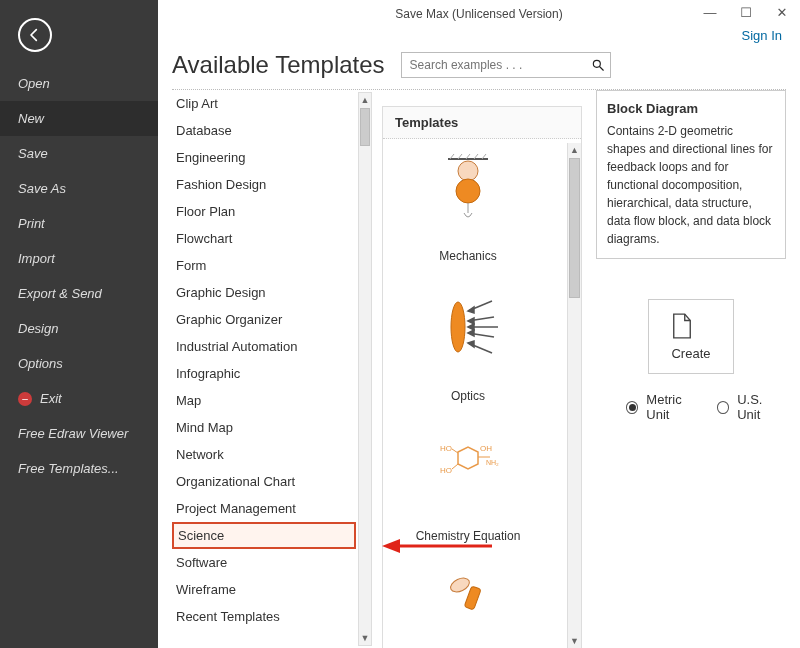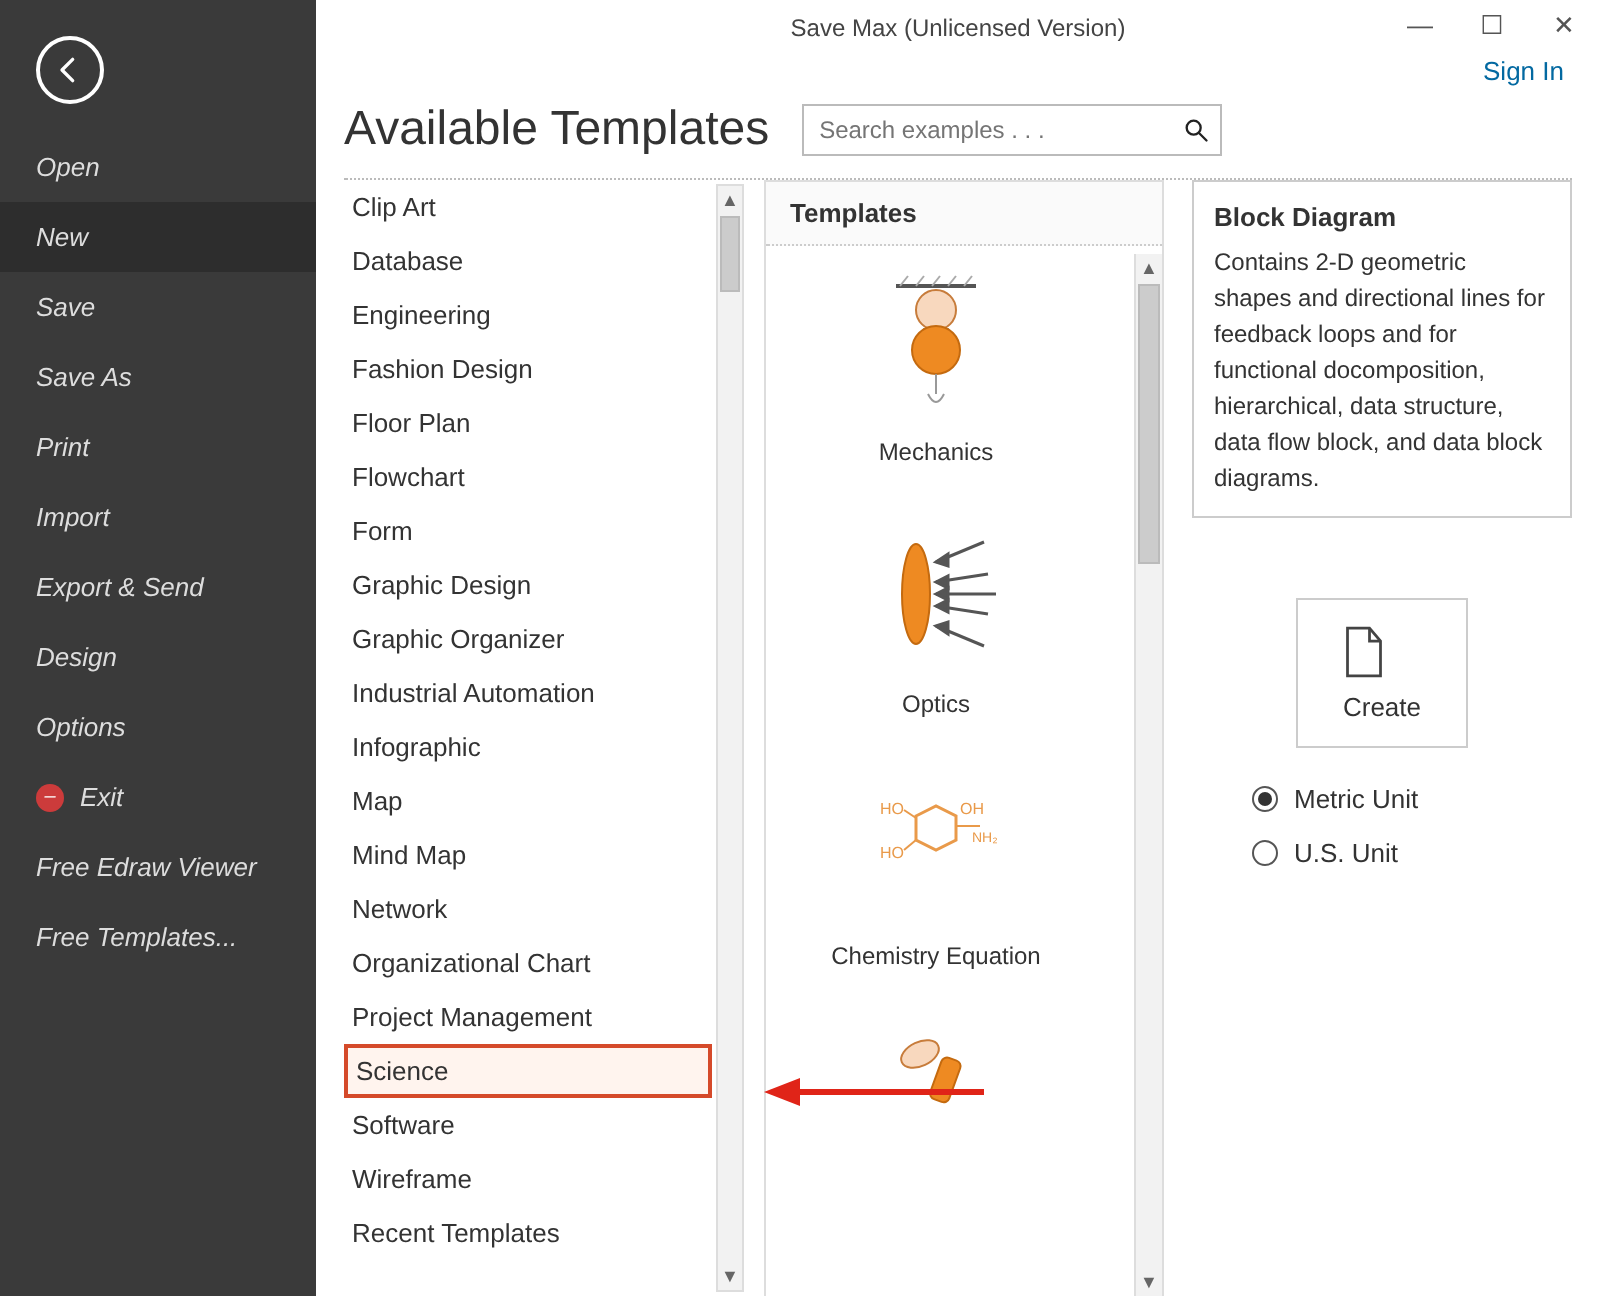--- a/index.html
+++ b/index.html
@@ -25,36 +25,36 @@
 .dashed-sep { border-top: 1px dotted #bbb; margin: 0 14px 0 14px; }
 .content { flex: 1; display: flex; padding: 0 14px 0 14px; overflow: hidden; }
 .cat-panel { width: 200px; position: relative; }
 .cat-list { height: 100%; overflow: hidden; padding-right: 16px; }
 .cat-item { padding: 6px 4px; font-size: 13px; color: #333; cursor: pointer; }
 .cat-item.highlight { border: 2px solid #d54a2a; padding: 4px 4px; background: #fff4ee; }
 .vscroll { position: absolute; right: 0; top: 2px; bottom: 2px; width: 14px; background: #f2f2f2; border: 1px solid #ddd; }
 .vscroll .arrow { height: 14px; display: flex; align-items: center; justify-content: center; font-size: 9px; color: #666; cursor: pointer; }
 .vscroll .track { position: absolute; top: 14px; bottom: 14px; left: 0; right: 0; }
 .vscroll .thumb1 { position: absolute; top: 1px; height: 38px; left: 1px; right: 1px; background: #ccc; border: 1px solid #bbb; }
-.templates-panel { flex: 1; margin-left: 10px; border: 1px solid #ddd; border-bottom: none; position: relative; display: flex; flex-direction: column; min-width: 0; }
+.templates-panel { flex: 1; margin-left: 10px; border: 1px solid #ddd; border-bottom: none; position: relative; display: flex; flex-direction: column; min-width: 0; margin-top: 16px; }
 .templates-head { font-weight: 600; padding: 8px 12px; font-size: 13px; color: #333; border-bottom: 1px dotted #ccc; background: #fafafa; }
 .templates-body { flex: 1; overflow: hidden; padding: 8px 28px 0 0; display: flex; flex-direction: column; align-items: center; gap: 24px; }
-.tpl-tile { display: flex; flex-direction: column; align-items: center; gap: 8px; cursor: pointer; }
+.tpl-tile { display: flex; flex-direction: column; align-items: center; gap: 22px; cursor: pointer; }
 .tpl-thumb { width: 80px; height: 80px; display: flex; align-items: center; justify-content: center; }
 .tpl-label { font-size: 12px; color: #333; }
 .vscroll2 { position: absolute; right: 0; top: 36px; bottom: 0; width: 14px; background: #f2f2f2; border-left: 1px solid #ddd; }
 .vscroll2 .thumb2 { position: absolute; top: 1px; height: 140px; left: 1px; right: 1px; background: #ccc; border: 1px solid #bbb; }
 .right-panel { width: 190px; margin-left: 14px; display: flex; flex-direction: column; }
 .info-box { border: 1px solid #ccc; padding: 10px; margin-bottom: 40px; }
 .info-title { font-weight: 600; font-size: 13px; margin-bottom: 6px; }
 .info-desc { font-size: 12px; line-height: 1.5; color: #333; }
 .create-tile { align-self: center; border: 1px solid #ccc; padding: 12px 22px; display: flex; flex-direction: column; align-items: flex-start; gap: 6px; cursor: pointer; }
 .create-tile svg { width: 22px; height: 28px; }
 .create-label { font-size: 13px; }
-.unit-group { margin-top: 18px; display: flex; flex-direction: column; gap: 12px; padding-left: 30px; }
+.unit-group { margin-top: 18px; display: flex; flex-direction: row; gap: 12px; padding-left: 30px; }
 .radio-row { display: flex; align-items: center; gap: 8px; font-size: 13px; cursor: pointer; }
 .radio-dot { width: 13px; height: 13px; border: 1px solid #555; border-radius: 50%; display: inline-flex; align-items: center; justify-content: center; }
 .radio-dot.on::after { content: ""; width: 7px; height: 7px; background: #333; border-radius: 50%; }
 .arrow-annotation { position: absolute; left: 224px; top: 536px; pointer-events: none; }
 </style>
 </head>
 <body>
 
 <div class="sidebar">
   <div class="back-circle">

